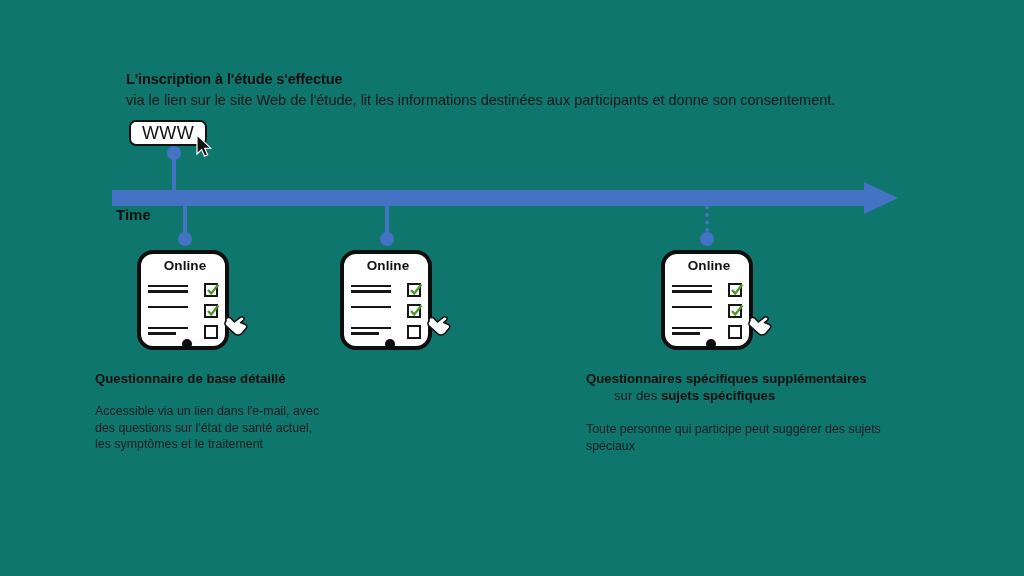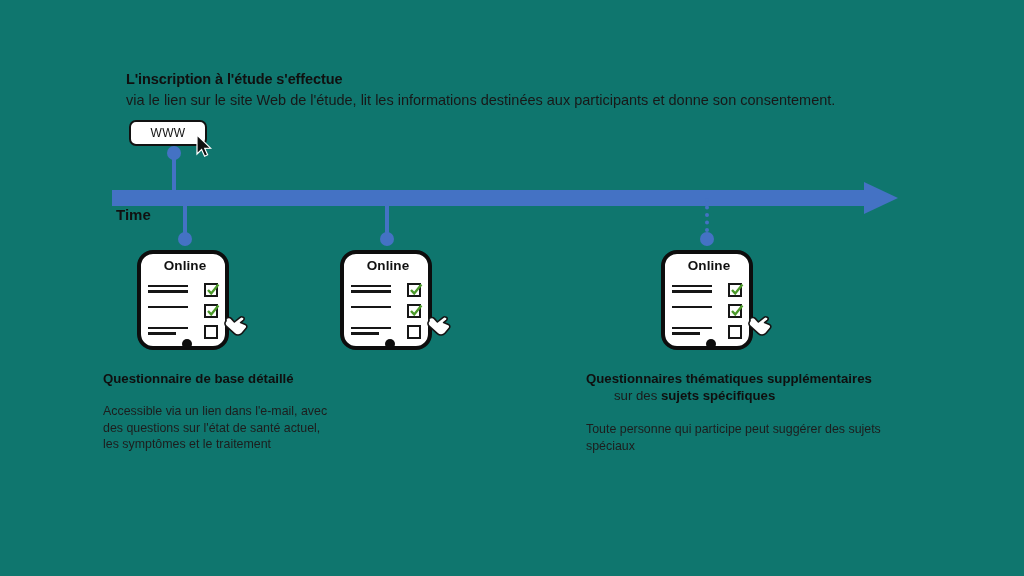--- a/index.html
+++ b/index.html
@@ -62,21 +62,21 @@
     height: 26px;
     border: 2.6px solid #111111;
     border-radius: 7px;
     background: #ffffff;
     box-sizing: border-box;
     display: flex;
     align-items: center;
     justify-content: center;
   }
   .www-text {
-    font-size: 12px;
+    font-size: 18px;
     letter-spacing: 0.4px;
     color: #111111;
     font-family: "Liberation Sans", sans-serif;
   }
   .arrow-cursor {
     position: absolute;
     left: 66px;
     top: 14px;
     width: 18px;
     height: 24px;
@@ -393,25 +393,25 @@
         </div>
         <div class="chk"></div>
       </div>
     </div>
     <div class="home-dot"></div>
     <svg class="hand-cursor" viewBox="0 0 26 28">
       <path d="M3,9 C1.4,10.6 1.6,13 3.4,14.4 L11.4,21.6 C13.6,23.6 17,23.4 19,21.2 L23,16.6 C24.4,15 24,13 22.4,12.4 L17.6,10.6 L20.4,8.4 C21.6,7.4 21.4,5.8 20.2,5.2 C19.2,4.6 17.8,4.8 16.8,5.6 L11.4,10 L8.4,6.6 C7,5 4.6,5.2 3,6.8 Z" fill="#ffffff" stroke="#141414" stroke-width="1.6" stroke-linejoin="round"></path>
     </svg>
   </div>
 
-  <div class="caption" style="left:103px; top:370px; width:232px;">
+  <div class="caption" style="left:95px; top:370px; width:232px;">
     <div class="cap-title">Questionnaire de base détaillé</div>
     <div class="cap-body">Accessible via un lien dans l'e-mail, avec des questions sur l'état de santé actuel, les symptômes et le traitement</div>
   </div>
 
 
   <div class="caption" style="left:586px; top:370px; width:330px;">
-    <div class="cap-title">Questionnaires thématiques supplémentaires</div>
+    <div class="cap-title">Questionnaires spécifiques supplémentaires</div>
     <div class="cap-title-2"><span>sur des </span><b>sujets spécifiques</b></div>
     <div class="cap-body">Toute personne qui participe peut suggérer des sujets spéciaux</div>
   </div>
 
 </div>
 
 </body></html>

